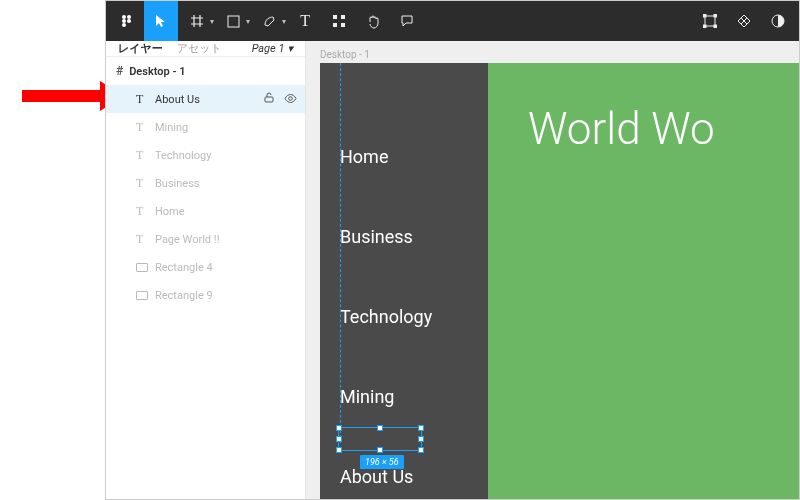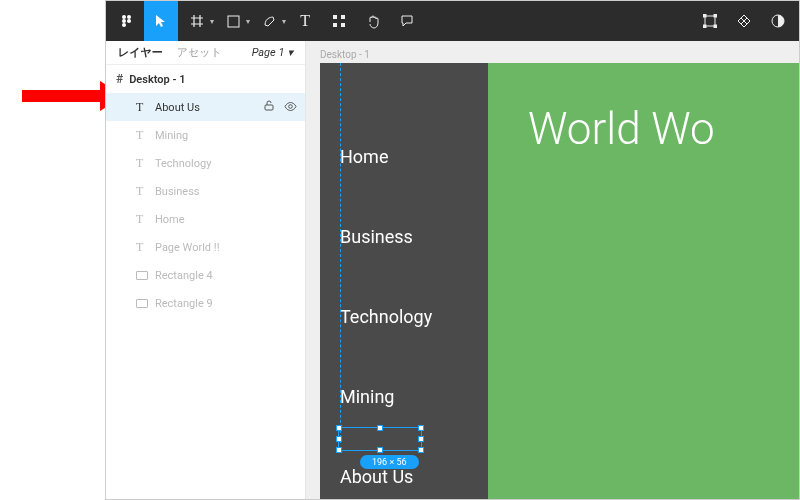--- a/index.html
+++ b/index.html
@@ -13,21 +13,21 @@
   .toolbar .tool.active { background:#18a0fb; }
   .toolbar .tool svg { display:block; }
   .toolbar .chev { font-size:8px; color:#bbb; margin-left:-4px; margin-right:2px; }
   .toolbar .spacer { flex:1; }
 
   
   .main { flex:1; display:flex; min-height:0; }
 
   
   .panel { width:200px; background:#fff; border-right:1px solid #e5e5e5; display:flex; flex-direction:column; }
-  .panel-tabs { height:24px; display:flex; align-items:center; border-bottom:1px solid #eee; padding:0 12px; font-size:11px; color:#999; }
+  .panel-tabs { height:16px; display:flex; align-items:center; border-bottom:1px solid #eee; padding:0 12px; font-size:11px; color:#999; }
   .panel-tabs .tab { margin-right:14px; }
   .panel-tabs .tab.active { color:#333; font-weight:600; }
   .panel-tabs .page { margin-left:auto; color:#333; display:flex; align-items:center; gap:3px;font-style:italic;}
   .panel-frame { height:28px; display:flex; align-items:center; padding:0 10px; font-size:11px; font-weight:600; gap:6px;}
   .panel-frame .fr-icon { font-size:12px; color:#555; }
   .layer-list { flex:1; }
   .layer { height:28px; display:flex; align-items:center; padding-left:30px; padding-right:8px; color:#333; font-size:11px; gap:7px;}
   .layer.dim { color:#bbb; }
   .layer.selected { background:#e6f3fb; }
   .layer .t-icon { font-family: Georgia, serif; font-size:12px; width:12px; color:inherit; }
@@ -45,21 +45,21 @@
   .green { flex:1; background:#6bb764; color:#fff; padding-left:40px; padding-top:40px; font-size:44px; font-weight:300; white-space:nowrap; overflow:hidden;}
 
   
   .sel-box { position:absolute; border:1px solid #18a0fb; }
   .sel-box .h { position:absolute; width:6px; height:6px; background:#fff; border:1px solid #18a0fb; }
   .sel-box .h.tl{left:-3px;top:-3px;} .sel-box .h.tr{right:-3px;top:-3px;}
   .sel-box .h.bl{left:-3px;bottom:-3px;} .sel-box .h.br{right:-3px;bottom:-3px;}
   .sel-box .h.tm{left:50%;top:-3px;margin-left:-3px;} .sel-box .h.bm{left:50%;bottom:-3px;margin-left:-3px;}
   .sel-box .h.lm{left:-3px;top:50%;margin-top:-3px;} .sel-box .h.rm{right:-3px;top:50%;margin-top:-3px;}
   .dim-guide-v { position:absolute; border-left:1px dashed #18a0fb; }
-  .dim-badge { position:absolute; background:#18a0fb; color:#fff; font-size:9px; padding:2px 12px; border-radius:7px; white-space:nowrap;}
+  .dim-badge { position:absolute; background:#18a0fb; color:#fff; font-size:9px; padding:2px 5px; border-radius:1px; white-space:nowrap;font-style:italic;}
 
   
   .arrow { position:absolute; }
   .arrow .shaft { background:#ff0000; height:12px; }
   .arrow .head { width:0; height:0; border-top:15px solid transparent; border-bottom:15px solid transparent; border-left:24px solid #ff0000; position:absolute; right:-22px; top:-9px;}
 
 </style>
 </head>
 <body>
 

